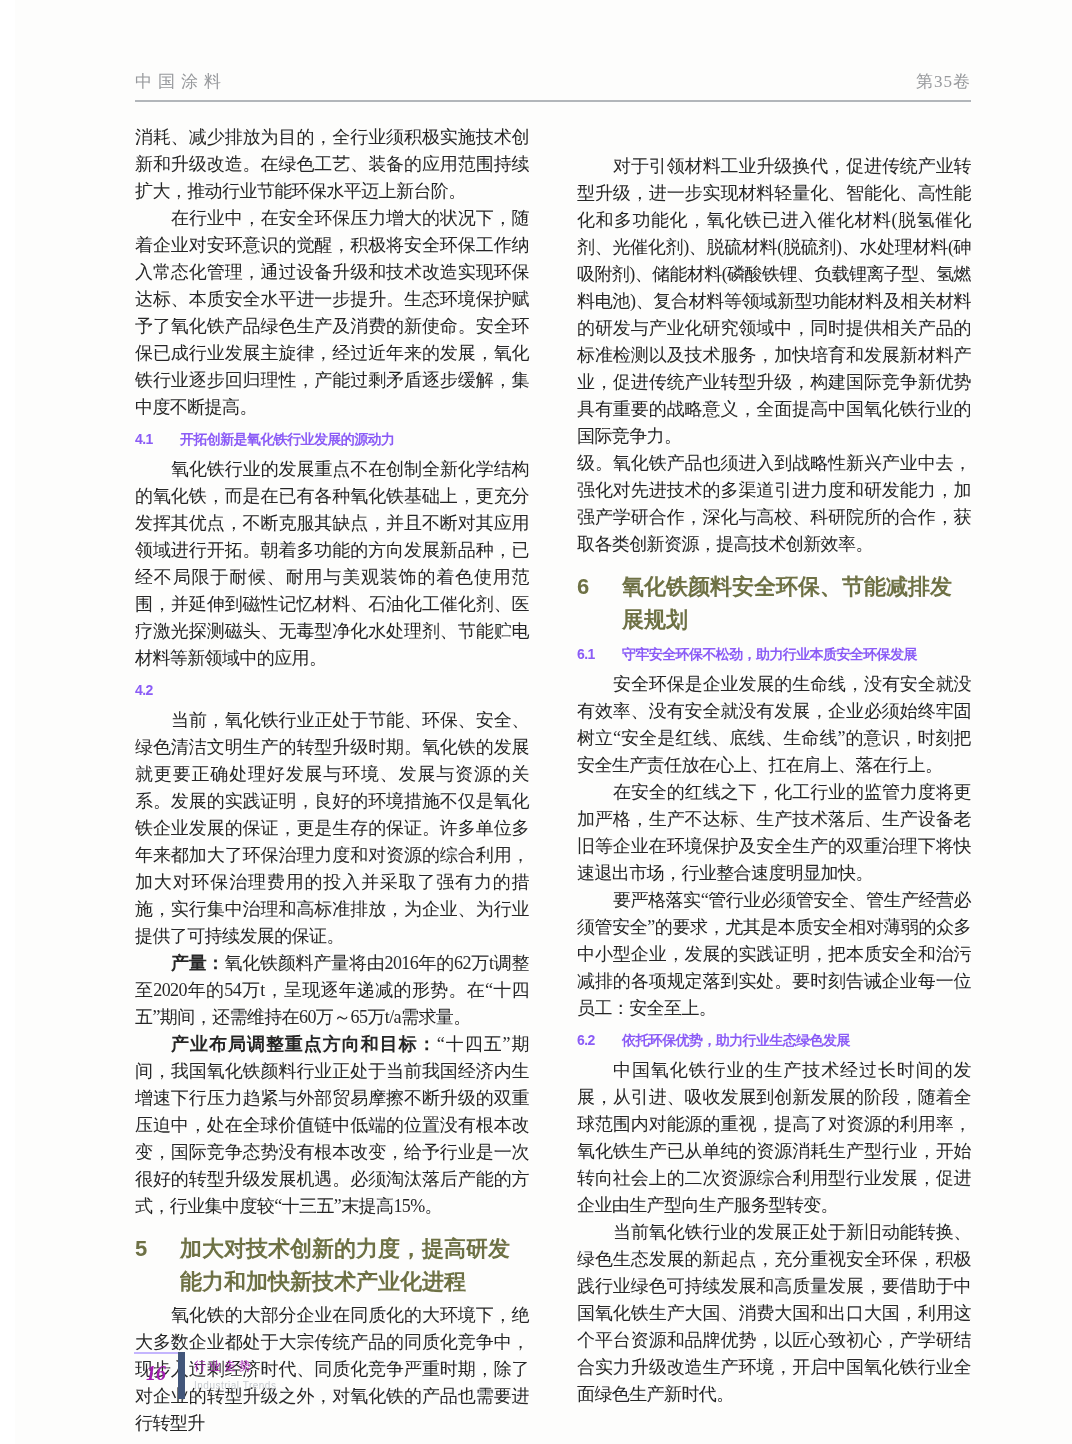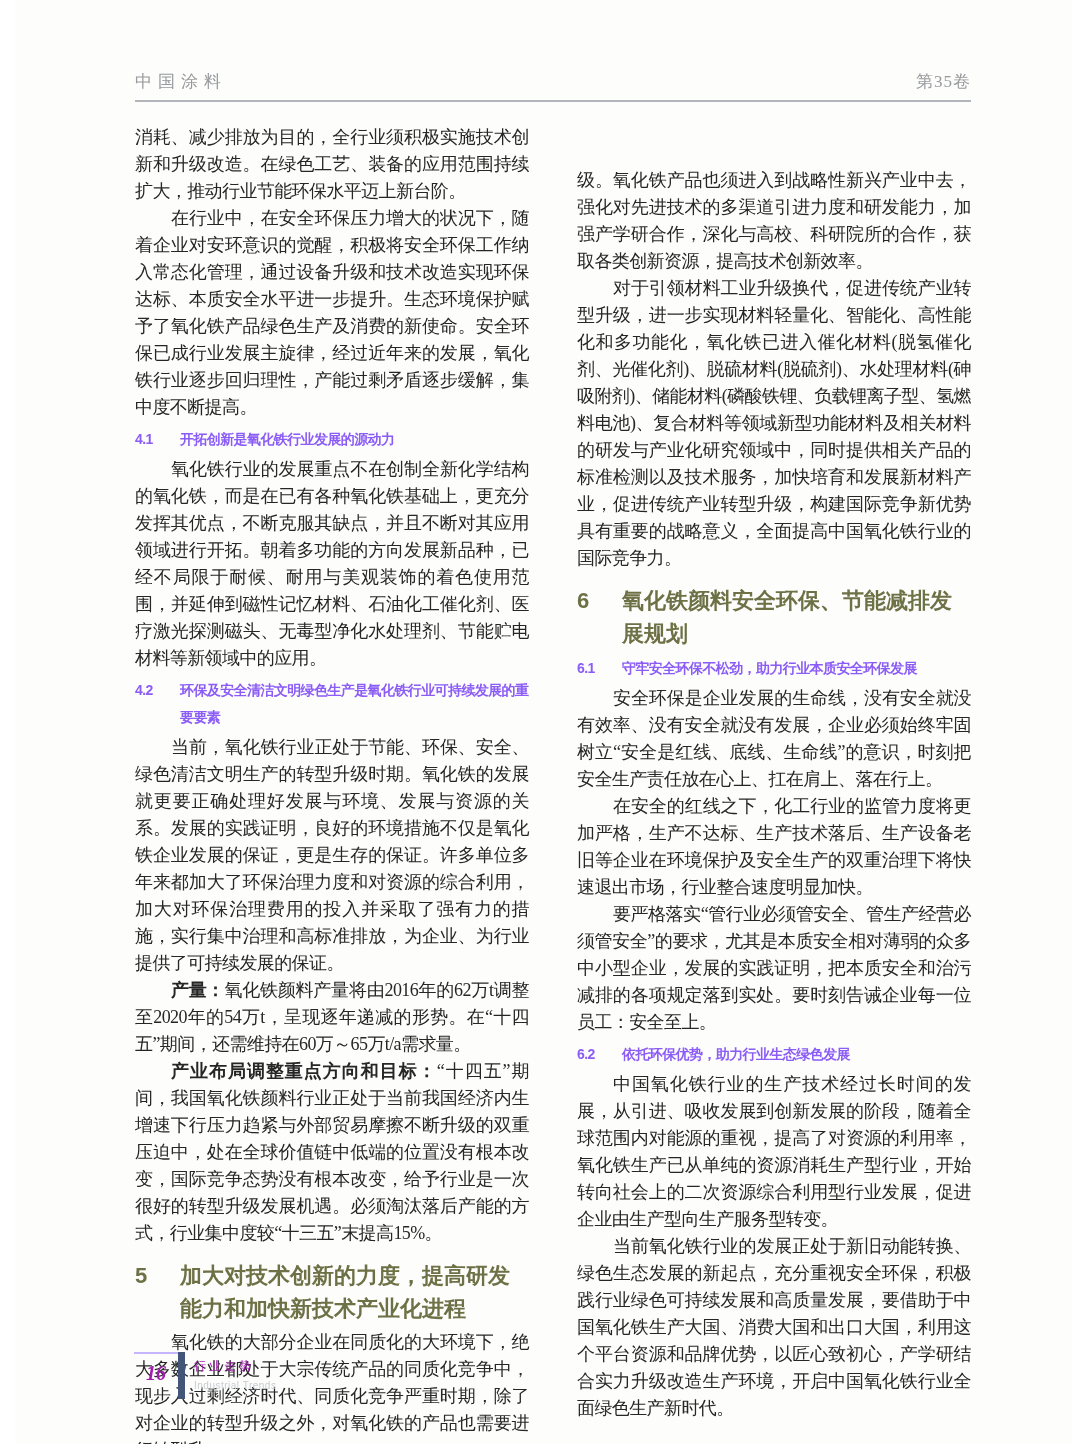--- a/index.html
+++ b/index.html
@@ -87,36 +87,35 @@
       <p class="body">在行业中，在安全环保压力增大的状况下，随着企业对安环意识的觉醒，积极将安全环保工作纳入常态化管理，通过设备升级和技术改造实现环保达标、本质安全水平进一步提升。生态环境保护赋予了氧化铁产品绿色生产及消费的新使命。安全环保已成行业发展主旋律，经过近年来的发展，氧化铁行业逐步回归理性，产能过剩矛盾逐步缓解，集中度不断提高。</p>
 
       <div class="sub-h">
         <span class="num">4.1</span>
         <span class="title">开拓创新是氧化铁行业发展的源动力</span>
       </div>
       <p class="body">氧化铁行业的发展重点不在创制全新化学结构的氧化铁，而是在已有各种氧化铁基础上，更充分发挥其优点，不断克服其缺点，并且不断对其应用领域进行开拓。朝着多功能的方向发展新品种，已经不局限于耐候、耐用与美观装饰的着色使用范围，并延伸到磁性记忆材料、石油化工催化剂、医疗激光探测磁头、无毒型净化水处理剂、节能贮电材料等新领域中的应用。</p>
 
       <div class="sub-h">
         <span class="num">4.2</span>
-        <span class="title">环保及安全清洁文明绿色生产是氧化铁行业可持续发展的重要要素</span>
       </div>
       <p class="body">当前，氧化铁行业正处于节能、环保、安全、绿色清洁文明生产的转型升级时期。氧化铁的发展就更要正确处理好发展与环境、发展与资源的关系。发展的实践证明，良好的环境措施不仅是氧化铁企业发展的保证，更是生存的保证。许多单位多年来都加大了环保治理力度和对资源的综合利用，加大对环保治理费用的投入并采取了强有力的措施，实行集中治理和高标准排放，为企业、为行业提供了可持续发展的保证。</p>
       <p class="body"><b class="lead">产量：</b><span>氧化铁颜料产量将由2016年的62万t调整至2020年的54万t，呈现逐年递减的形势。在“十四五”期间，还需维持在60万～65万t/a需求量。</span></p>
       <p class="body"><b class="lead">产业布局调整重点方向和目标：</b><span>“十四五”期间，我国氧化铁颜料行业正处于当前我国经济内生增速下行压力趋紧与外部贸易摩擦不断升级的双重压迫中，处在全球价值链中低端的位置没有根本改变，国际竞争态势没有根本改变，给予行业是一次很好的转型升级发展机遇。必须淘汰落后产能的方式，行业集中度较“十三五”末提高15%。</span></p>
 
       <div class="sec-h">
         <span class="num">5</span>
         <span class="title">加大对技术创新的力度，提高研发能力和加快新技术产业化进程</span>
       </div>
       <p class="body">氧化铁的大部分企业在同质化的大环境下，绝大多数企业都处于大宗传统产品的同质化竞争中，现步入过剩经济时代、同质化竞争严重时期，除了对企业的转型升级之外，对氧化铁的产品也需要进行转型升</p>
     </div>
 
     <div class="col">
+      <p class="body">对于引领材料工业升级换代，促进传统产业转型升级，进一步实现材料轻量化、智能化、高性能化和多功能化，氧化铁已进入催化材料(脱氢催化剂、光催化剂)、脱硫材料(脱硫剂)、水处理材料(砷吸附剂)、储能材料(磷酸铁锂、负载锂离子型、氢燃料电池)、复合材料等领域新型功能材料及相关材料的研发与产业化研究领域中，同时提供相关产品的标准检测以及技术服务，加快培育和发展新材料产业，促进传统产业转型升级，构建国际竞争新优势具有重要的战略意义，全面提高中国氧化铁行业的国际竞争力。</p>
       <p class="body no-indent">级。氧化铁产品也须进入到战略性新兴产业中去，强化对先进技术的多渠道引进力度和研发能力，加强产学研合作，深化与高校、科研院所的合作，获取各类创新资源，提高技术创新效率。</p>
-      <p class="body">对于引领材料工业升级换代，促进传统产业转型升级，进一步实现材料轻量化、智能化、高性能化和多功能化，氧化铁已进入催化材料(脱氢催化剂、光催化剂)、脱硫材料(脱硫剂)、水处理材料(砷吸附剂)、储能材料(磷酸铁锂、负载锂离子型、氢燃料电池)、复合材料等领域新型功能材料及相关材料的研发与产业化研究领域中，同时提供相关产品的标准检测以及技术服务，加快培育和发展新材料产业，促进传统产业转型升级，构建国际竞争新优势具有重要的战略意义，全面提高中国氧化铁行业的国际竞争力。</p>
 
       <div class="sec-h">
         <span class="num">6</span>
         <span class="title">氧化铁颜料安全环保、节能减排发展规划</span>
       </div>
 
       <div class="sub-h">
         <span class="num">6.1</span>
         <span class="title">守牢安全环保不松劲，助力行业本质安全环保发展</span>
       </div>

